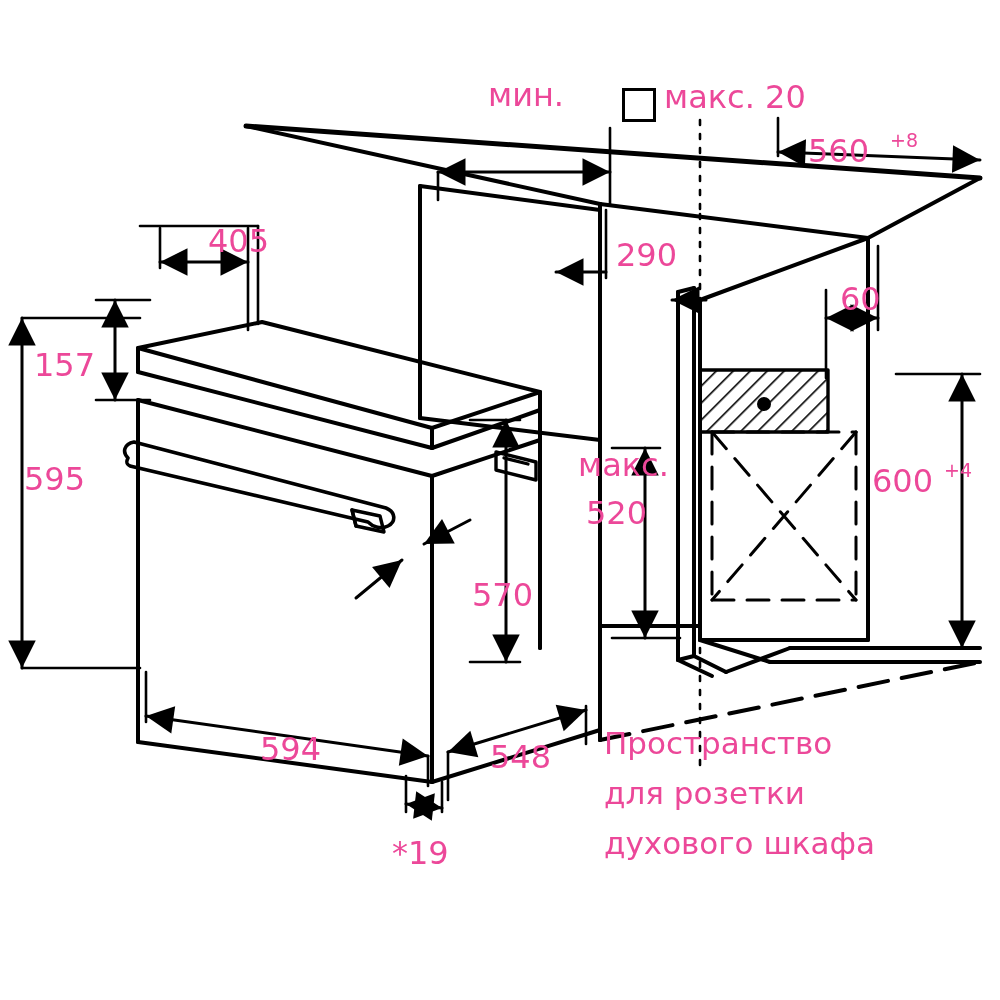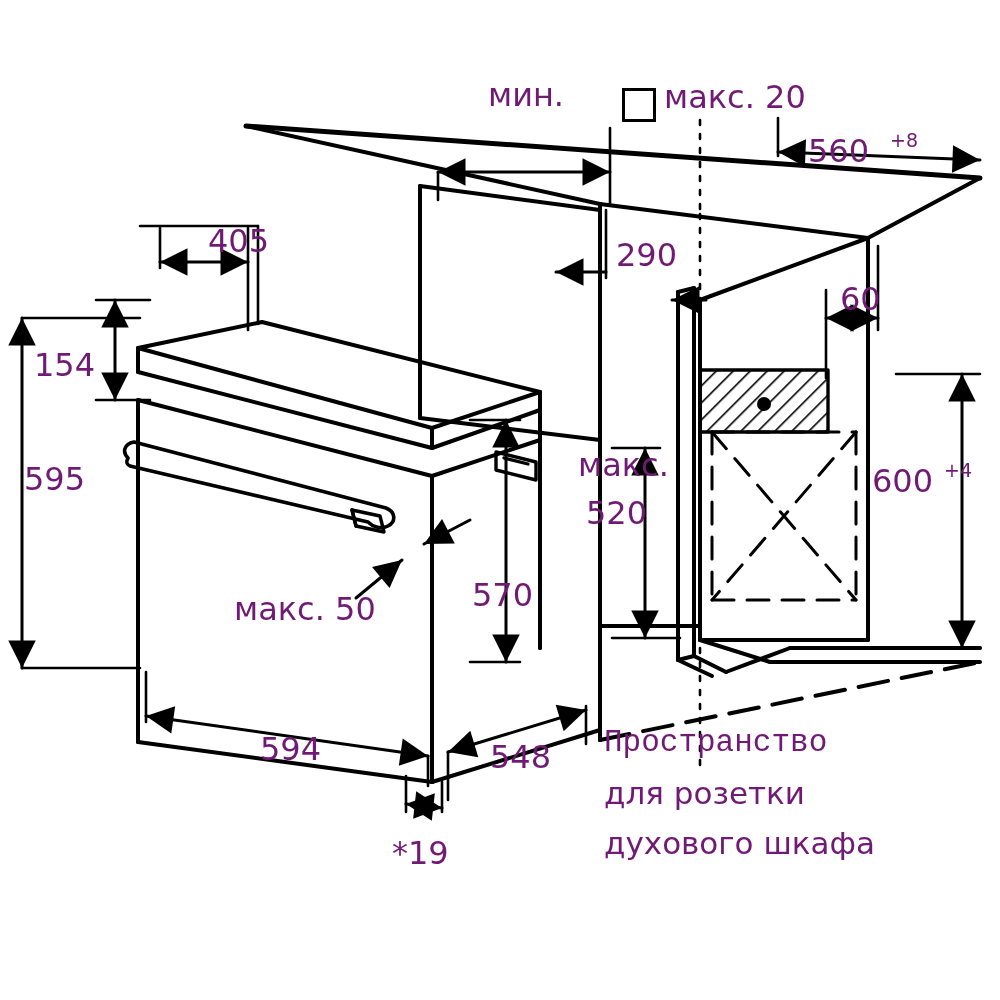--- a/index.html
+++ b/index.html
@@ -19,21 +19,21 @@
   #svg-root {
     position: absolute;
     left: 0;
     top: 0;
     width: 1000px;
     height: 1000px;
   }
   .lbl {
     position: absolute;
     font-family: "DejaVu Sans", sans-serif;
-    color: #701a75;
+    color: #ec4899;
     white-space: pre;
     line-height: 1.12;
   }
   .lbl-31 { font-size: 31px; }
   .lbl-32 { font-size: 32px; }
   .sup {
     font-size: 19px;
     vertical-align: super;
   }
   .tbox { text-align: center; }
@@ -196,34 +196,33 @@
 
   <div class="lbl lbl-32" style="left:616px; top:238px;">290</div>
 
   <div class="lbl lbl-32" style="left:840px; top:282px;">60</div>
 
   <div class="lbl lbl-32" style="left:872px; top:464px;">600</div>
   <div class="lbl sup" style="left:944px; top:460px;">+4</div>
 
   <div class="lbl lbl-32" style="left:164px; top:224px;margin-left:44px;">405</div>
 
-  <div class="lbl lbl-32" style="left:34px; top:348px;">154</div>
+  <div class="lbl lbl-32" style="left:34px; top:348px;">157</div>
 
   <div class="lbl lbl-32" style="left:24px; top:462px;">595</div>
 
   <div class="lbl lbl-32" style="left:472px; top:578px;">570</div>
 
   <div class="lbl lbl-32" style="left:578px; top:448px;">макс.</div>
   <div class="lbl lbl-32" style="left:586px; top:496px;">520</div>
 
-  <div class="lbl lbl-32" style="left:234px; top:592px;">макс. 50</div>
 
   <div class="lbl lbl-32" style="left:228px; top:732px;margin-left:32px;">594</div>
 
   <div class="lbl lbl-32" style="left:480px; top:740px;margin-left:10px;">548</div>
 
   <div class="lbl lbl-32" style="left:392px; top:836px;">*19</div>
 
-  <div class="lbl lbl-31" style="left:604px; top:726px;font-family:Liberation Mono, monospace;">Пространство</div>
+  <div class="lbl lbl-31" style="left:604px; top:726px;">Пространство</div>
   <div class="lbl lbl-31" style="left:604px; top:776px;">для розетки</div>
   <div class="lbl lbl-31" style="left:604px; top:826px;">духового шкафа</div>
 
 </div>
 
 </body></html>

